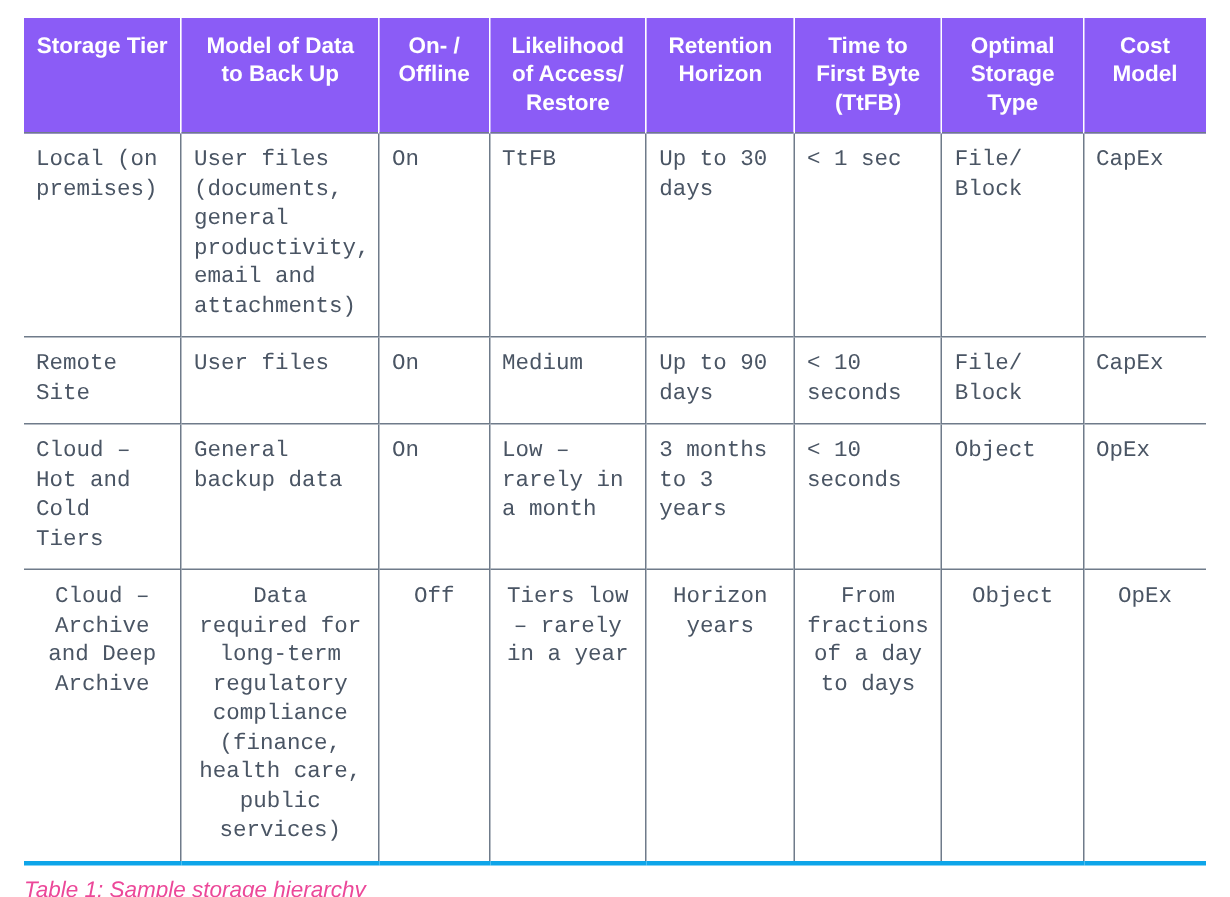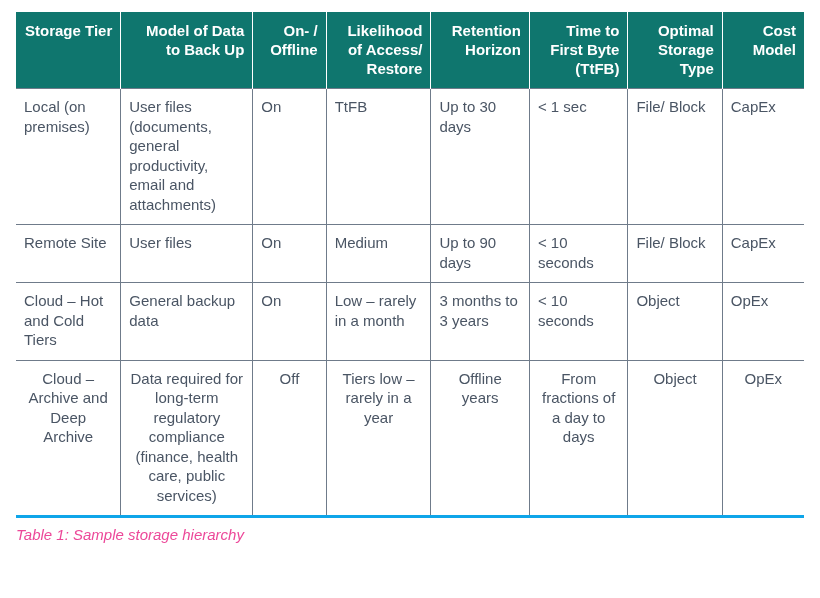--- a/index.html
+++ b/index.html
@@ -14,41 +14,42 @@
     width: 820px;
     box-sizing: border-box;
     padding: 12px 16px 16px 16px;
   }
   table.storage {
     width: 100%;
     border-collapse: collapse;
     table-layout: fixed;
   }
   table.storage th {
-    background: #0f766e;
+    background: #8b5cf6;
     color: #ffffff;
     font-weight: 600;
-    text-align: right;
+    text-align: center;
     vertical-align: top;
     padding: 10px 8px;
     border-right: 1px solid #ffffff;
     font-size: 15px;
     line-height: 1.25;
   }
   table.storage th:last-child {
     border-right: none;
   }
   table.storage td {
     border-top: 1px solid #6f7b8a;
     border-right: 1px solid #6f7b8a;
     padding: 8px 8px 10px 8px;
     vertical-align: top;
     color: #4a5564;
     font-size: 15px;
     line-height: 1.3;
+    font-family: Liberation Mono, monospace;
   }
   table.storage td:last-child {
     border-right: none;
   }
   
   table.storage tbody tr:last-child td {
     border-bottom: 3px solid #0ea5e9;
     text-align: center;
   }
   .caption {
@@ -114,21 +115,21 @@
         <td>3 months to 3 years</td>
         <td>&lt; 10 seconds</td>
         <td>Object</td>
         <td>OpEx</td>
       </tr>
       <tr>
         <td>Cloud – Archive and Deep Archive</td>
         <td>Data required for long-term regulatory compliance (finance, health care, public services)</td>
         <td>Off</td>
         <td>Tiers low – rarely in a year</td>
-        <td>Offline years</td>
+        <td>Horizon years</td>
         <td>From fractions of a day to days</td>
         <td>Object</td>
         <td>OpEx</td>
       </tr>
     </tbody>
   </table>
   <div class="caption">Table 1: Sample storage hierarchy</div>
 </div>
 
 </body></html>

